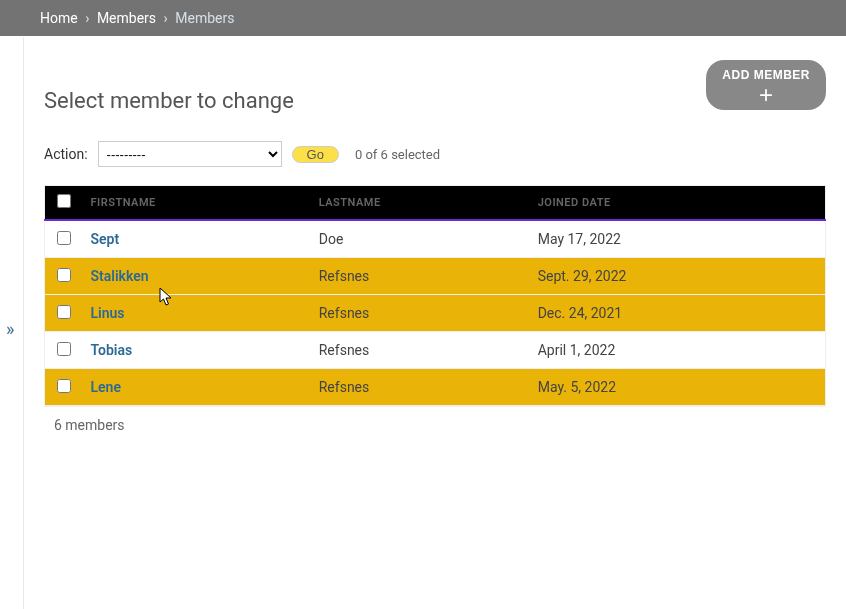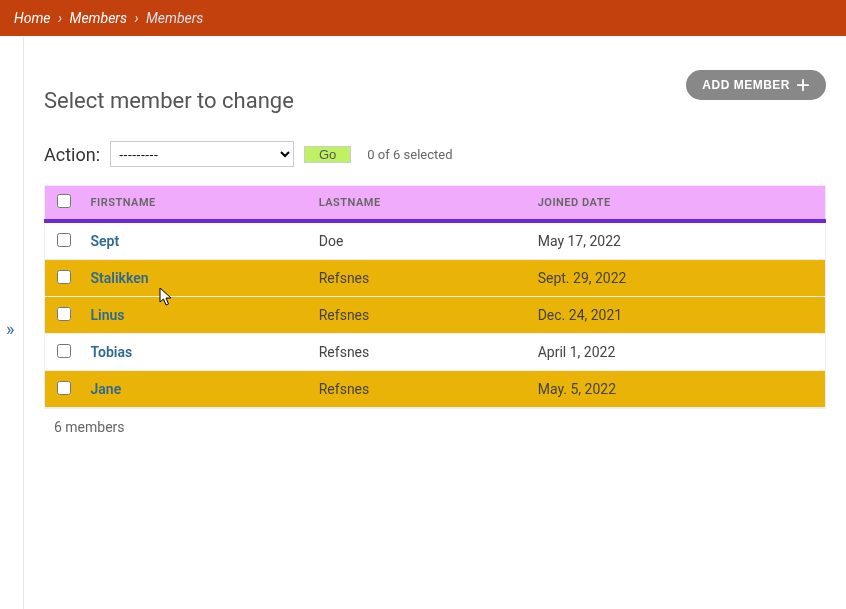--- a/index.html
+++ b/index.html
@@ -11,25 +11,24 @@
       font-family: -apple-system, BlinkMacSystemFont, "Segoe UI", Roboto, Arial, sans-serif;
       font-size: 14px;
       color: #333;
       background: #fff;
       width: 846px;
       height: 609px;
       overflow: hidden;
       position: relative;
     }
     .breadcrumb-bar {
-      background: #c2410c;
+      background: #737373;
       color: #fff;
-      padding: 10px 14px;
-      font-size: 14px;
-      font-style: italic;
+      padding: 10px 40px;
+      font-size: 14px;
     }
     .breadcrumb-bar a {
       color: #fff;
       text-decoration: none;
     }
     .breadcrumb-sep {
       margin: 0 4px;
       color: #d4e0e9;
     }
     .breadcrumb-current {
@@ -56,67 +55,68 @@
       border: none;
       border-radius: 18px;
       padding: 8px 16px;
       font-size: 12px;
       font-weight: 600;
       letter-spacing: 0.5px;
       cursor: pointer;
       display: flex;
       align-items: center;
       gap: 6px;
+      flex-direction: column;
     }
     .add-btn svg {
       width: 14px;
       height: 14px;
       fill: #fff;
     }
     .action-row {
       display: flex;
       align-items: center;
       gap: 10px;
       margin-bottom: 18px;
     }
     .action-row label {
-      font-size: 18px;
+      font-size: 14px;
       color: #333;
     }
     .action-select {
       width: 184px;
       height: 26px;
       border: 1px solid #ccc;
       background: #fff;
       font-size: 13px;
       padding: 0 4px;
     }
     .go-btn {
-      background: #bef264;
+      background: #fde047;
       border: 1px solid #ccc;
-      border-radius: 0;
+      border-radius: 12px;
       padding: 0 14px;
       font-size: 13px;
       color: #555;
       cursor: pointer;
     }
     .selection-text {
       font-size: 13px;
       color: #666;
       margin-left: 6px;
     }
     .data-table {
       width: 100%;
       border-collapse: collapse;
       border: 1px solid #eee;
     }
     .data-table thead tr {
-      background: #f0abfc;
+      background: #000000;
       border-top: 1px solid #eee;
-      border-bottom: 4px solid #6d28d9;
+      border-bottom: 2px solid #6d28d9;
     }
     .data-table th {
       text-align: left;
       font-size: 11px;
       font-weight: 600;
       color: #666;
       letter-spacing: 0.5px;
       padding: 10px 8px;
       text-transform: uppercase;
     }
@@ -243,21 +243,21 @@
           <td>Dec. 24, 2021</td>
         </tr>
         <tr>
           <td class="checkbox-col"><input type="checkbox" style=""></td>
           <td><a class="name-link">Tobias</a></td>
           <td>Refsnes</td>
           <td>April 1, 2022</td>
         </tr>
         <tr class="alt">
           <td class="checkbox-col"><input type="checkbox" style=""></td>
-          <td><a class="name-link">Jane</a></td>
+          <td><a class="name-link">Lene</a></td>
           <td>Refsnes</td>
           <td>May. 5, 2022</td>
         </tr>
       </tbody>
   </table>
   <div class="count-text">6 members</div>
 </div>
 
 <svg class="cursor" width="16" height="20" viewBox="0 0 16 20">
   <path d="M1 1 L1 15 L4.5 12 L7 18 L9.5 17 L7 11 L12 11 Z" fill="#fff" stroke="#000" stroke-width="1"></path>

